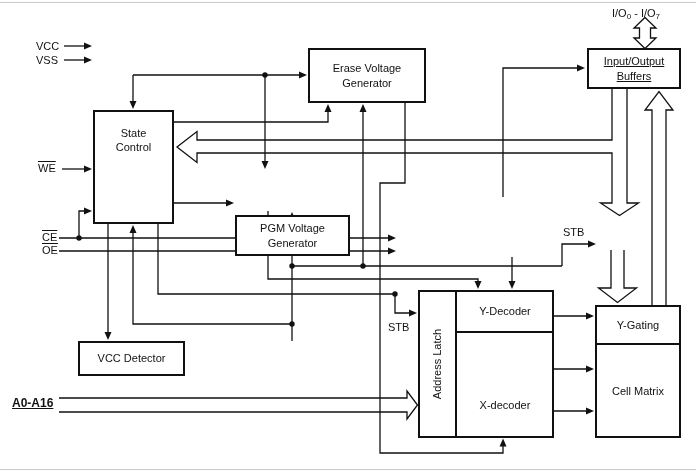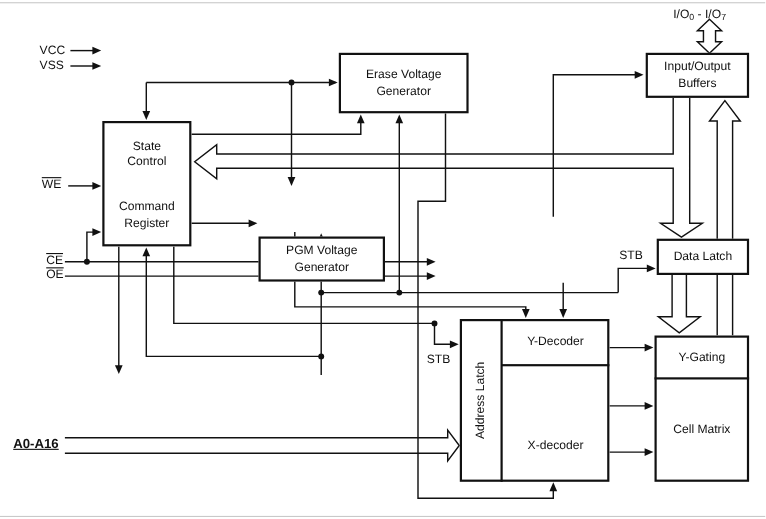--- a/index.html
+++ b/index.html
@@ -117,44 +117,42 @@
 
       <path fill="#fff" d="M645,17.5 L656,28 L650.5,28 L650.5,38 L656,38 L645,48.5 L634,38 L639.5,38 L639.5,28 L634,28 Z"></path>
 
       <path d="M59,398 L407,398 L407,391 L417.5,405 L407,419 L407,412 L59,412"></path>
     </g>
   </svg>
 
   <div class="box" style="left:93px;top:110px;width:81px;height:114px;flex-direction:column;justify-content:space-between;padding:14px 2px 12px 2px;">
     <span>State
 Control</span>
-    <span>Command
-Register</span>
   </div>
 
   <div class="box" style="left:308px;top:48px;width:118px;height:55px;">
     <span>Erase Voltage
 Generator</span>
   </div>
 
   <div class="box" style="left:235px;top:170px;width:115px;height:41px;margin-top:45px;">
     <span>PGM Voltage
 Generator</span>
   </div>
 
 
-  <div class="box" style="left:587px;top:48px;width:94px;height:41px;">
+  <div class="box" style="left:587px;top:48px;width:94px;height:41px;text-decoration:underline;">
     <span>Input/Output
 Buffers</span>
   </div>
 
-  <div class="box" style="left:597px;top:217px;width:84px;height:33px;">
-    <span>Data Latch</span>
+
+  <div class="box" style="left:78px;top:341px;width:107px;height:35px;">
+    <span>VCC Detector</span>
   </div>
-
 
 
   <div class="box" style="left:418px;top:290px;width:136px;height:148px;"></div>
   <div class="divider" style="left:455px;top:290px;width:2px;height:148px;"></div>
   <div class="divider" style="left:456px;top:331px;width:98px;height:2px;"></div>
   <span class="inlbl" style="left:437px;top:364px;transform:translate(-50%,-50%) rotate(-90deg);">Address Latch</span>
   <span class="inlbl" style="left:505px;top:311px;transform:translate(-50%,-50%);">Y-Decoder</span>
   <span class="inlbl" style="left:505px;top:385px;transform:translate(-50%,-50%);margin-top:20px;">X-decoder</span>
 
   <div class="box" style="left:595px;top:305px;width:86px;height:133px;"></div>

